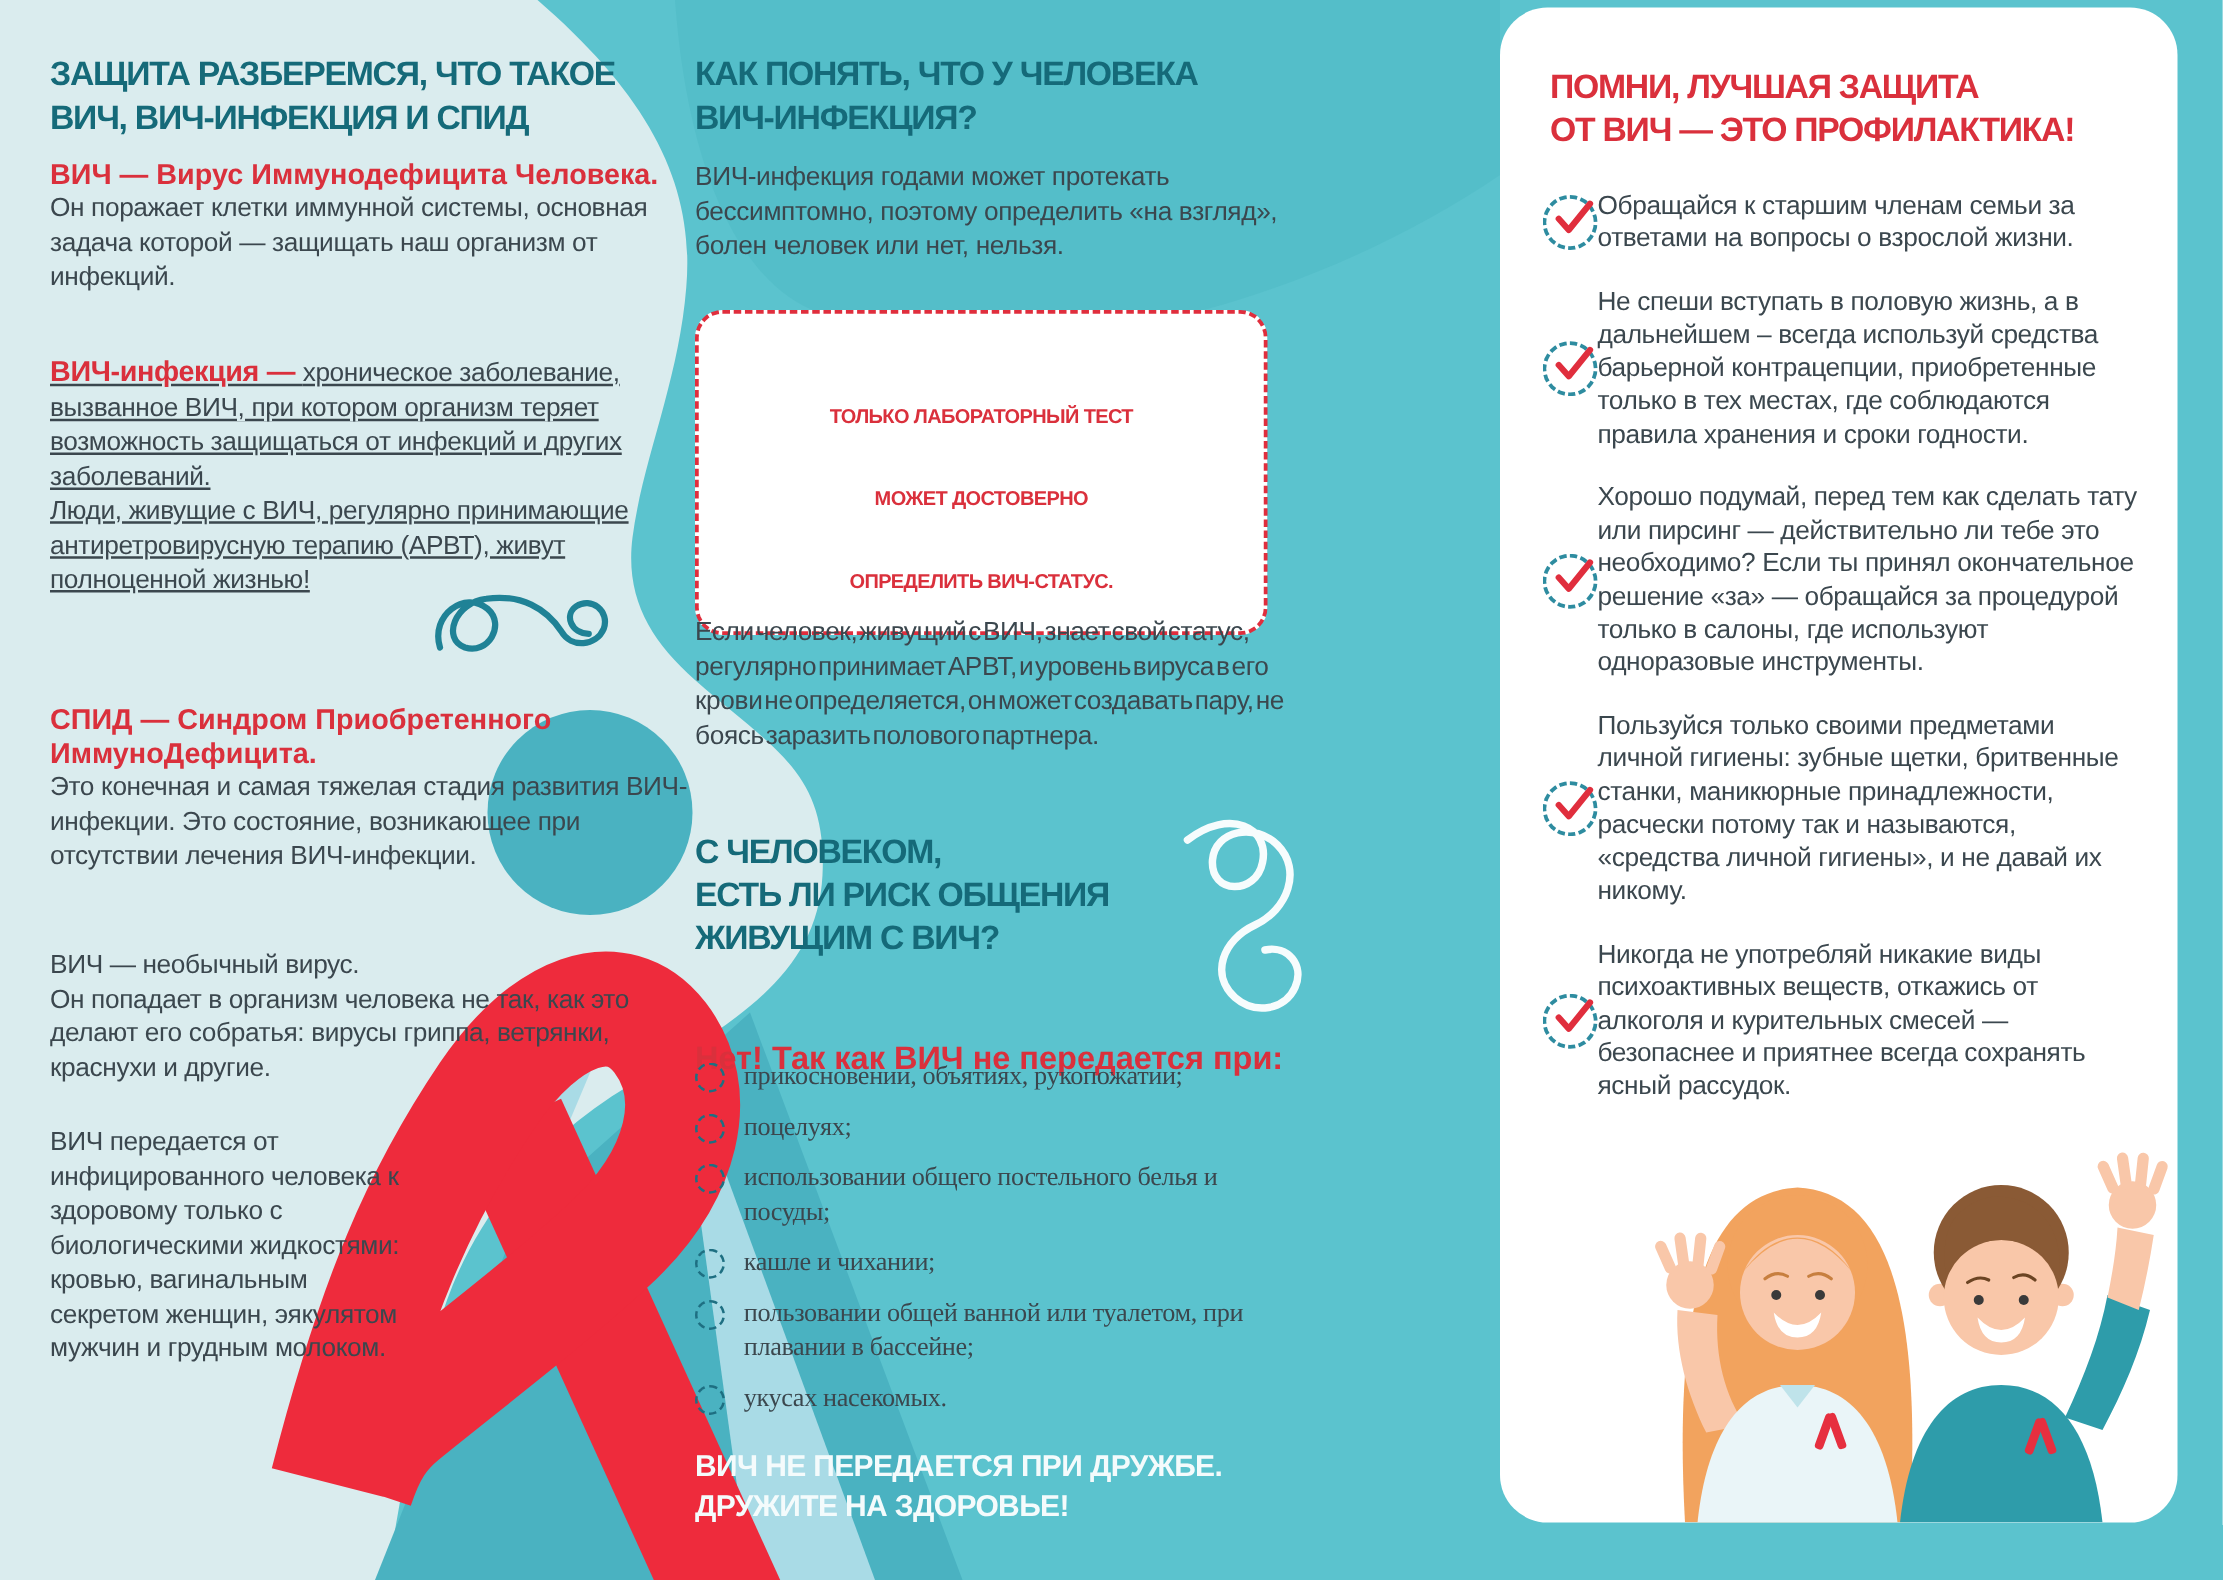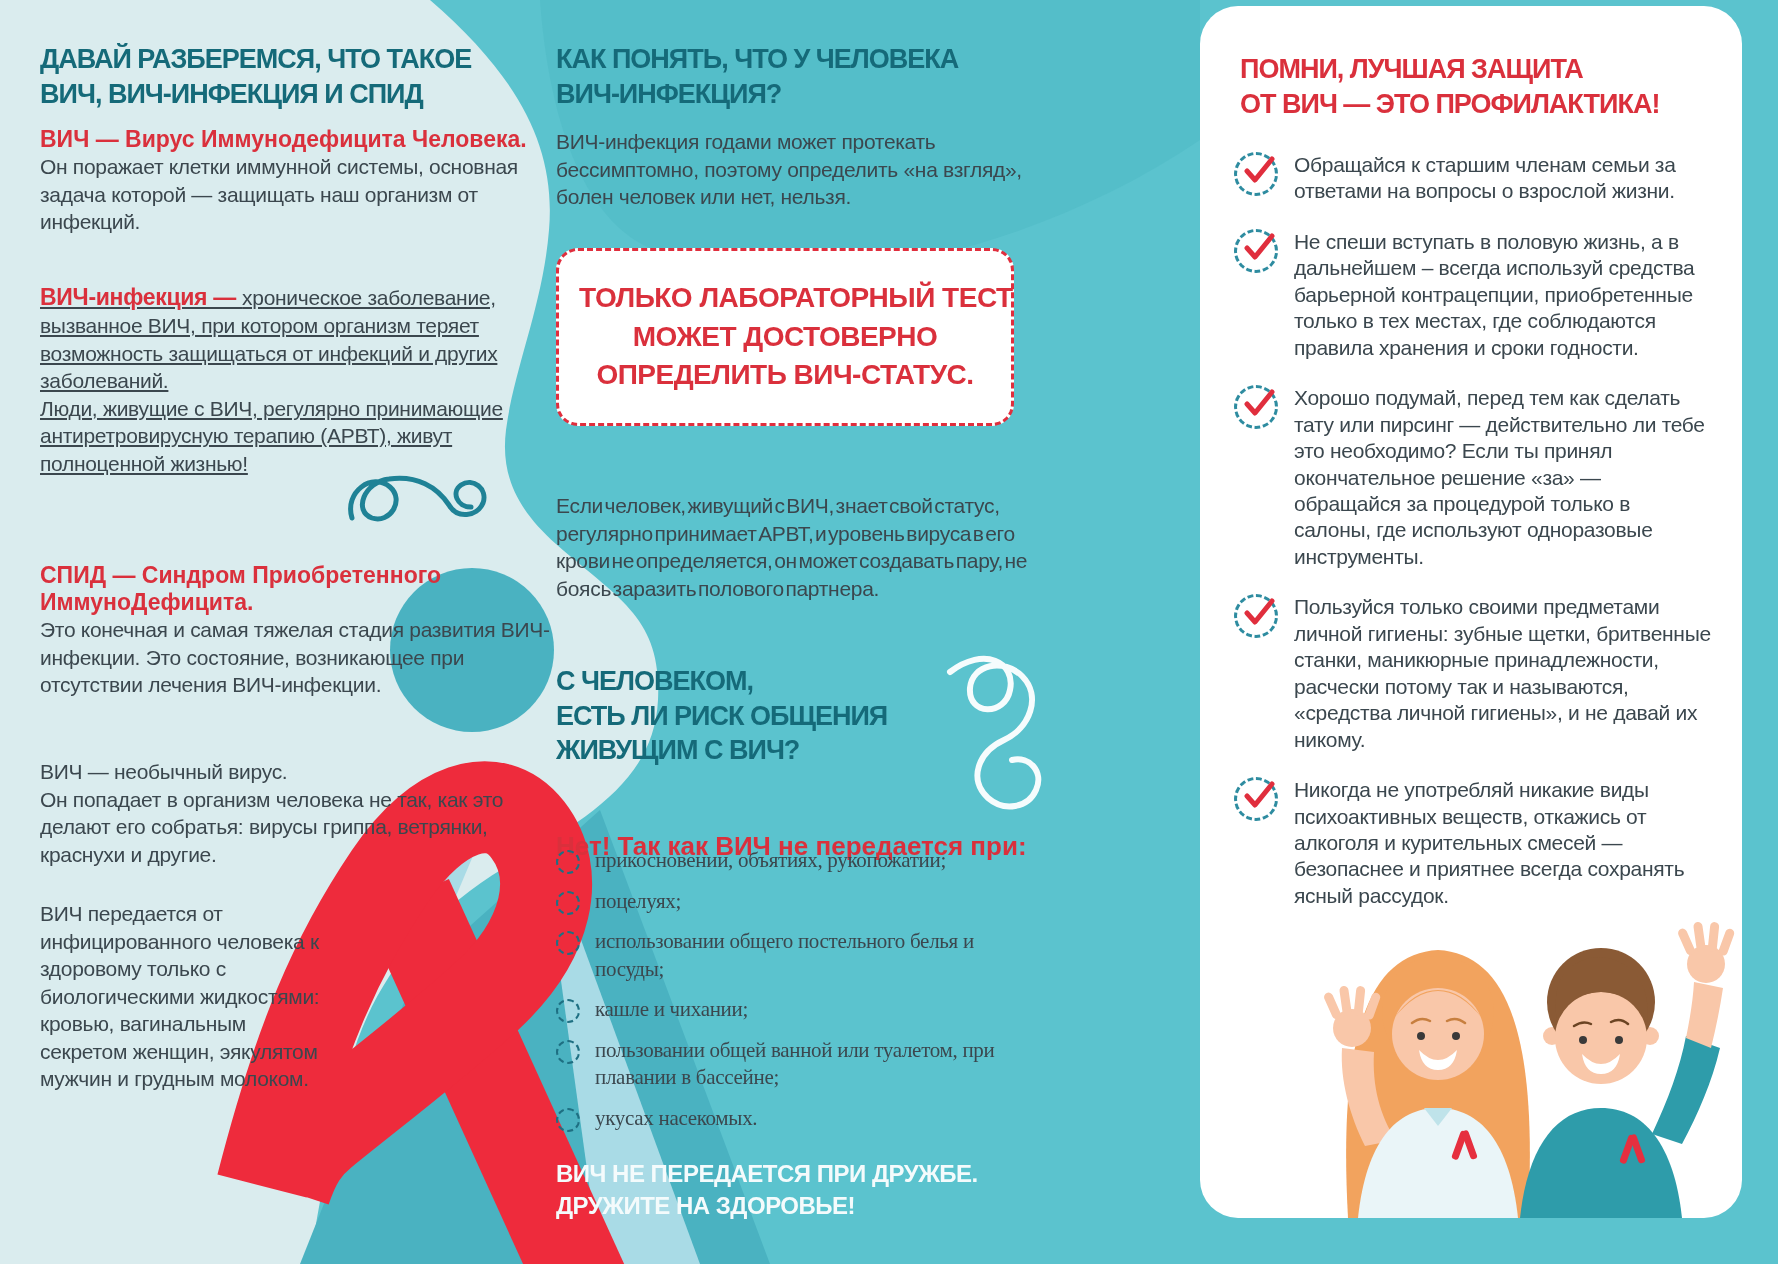--- a/index.html
+++ b/index.html
@@ -12,36 +12,36 @@
   .body-txt{color:#3B474E;font-size:21px;line-height:1.31;letter-spacing:-0.3px;}
   .red-lead{color:#DA303C;font-weight:bold;}
   .lead-line{font-size:23px;}
   
   .lc{left:40px;width:510px;}
   
   .mc{left:556px;width:505px;}
   .test-box{position:absolute;left:556px;top:248px;width:412px;z-index:2;
             background:#ffffff;border:3px dashed #E02E3D;border-radius:22px;
             padding:28px 20px;text-align:center;}
-  .test-box div{color:#DA303C;font-weight:bold;font-size:28px;line-height:1.38;
-                letter-spacing:-0.5px;white-space:nowrap;}
+  .test-box div{color:#DA303C;font-weight:bold;font-size:16px;line-height:1.38;
+                letter-spacing:-0.5px;white-space:nowrap;margin-top:44px;}
   .tight{word-spacing:-4px;}
   .no-list{list-style:none;margin:0;padding:0;}
   .no-list li{display:flex;gap:15px;margin-bottom:13px;align-items:flex-start;}
   .dash-circle{flex:none;width:20px;height:20px;margin-top:3px;
                border:2.5px dashed #1E6F82;border-radius:50%;}
   .footer-bold{color:#F4FBFC;font-weight:bold;font-size:24px;line-height:1.33;
                letter-spacing:-0.5px;white-space:nowrap;}
   
   .panel{position:absolute;left:1200px;top:6px;width:542px;height:1212px;z-index:2;
          background:#ffffff;border-radius:38px;overflow:hidden;}
   .panel-heading{position:absolute;left:40px;top:46px;color:#DA303C;font-weight:bold;
                  font-size:27px;line-height:1.3;letter-spacing:-1px;white-space:nowrap;}
   .tips{position:absolute;left:34px;top:146px;width:478px;list-style:none;margin:0;padding:0;}
-  .tips li{display:flex;gap:16px;margin-bottom:24px;align-items:flex-start;}
+  .tips li{display:flex;margin-bottom:24px;align-items:center;}
   .tick-circle{flex:none;position:relative;width:38px;height:38px;
                border:3px dashed #2E8CA0;border-radius:50%;}
   .tick-circle svg{position:absolute;left:4px;top:-1px;overflow:visible;}
   .tips .body-txt{font-size:21px;line-height:1.26;}
   .kids{position:absolute;left:0;top:0;z-index:1;}
 </style>
 </head>
 <body>
 
 <div class="page">
@@ -62,21 +62,21 @@
       <path d="M407,898 L590,1300" fill="none" stroke="#EE2B3C" stroke-width="92"></path>
       <path d="M262,1186 C300,1038 336,956 390,876 C436,808 494,786 528,830
                C562,874 548,940 487,996 C437,1042 380,1085 322,1132
                C305,1146 295,1160 285,1190" fill="none" stroke="#EE2B3C" stroke-width="92"></path>
     </g>
     <path d="M950,672 c34,-26 66,-10 60,18 c-5,26 -42,26 -40,-2 c2,-24 34,-30 52,-12
              c20,20 8,52 -18,64 c-26,12 -36,40 -16,58 c16,14 40,10 48,-8 c8,-18 -6,-34 -24,-30" fill="none" stroke="#FFFFFF" stroke-width="6" stroke-linecap="round" opacity="0.95"></path>
   </svg>
 
   <div class="col lc" style="top:42px;">
-    <div class="h-teal">ДАВАЙ РАЗБЕРЕМСЯ, ЧТО ТАКОЕ</div>
+    <div class="h-teal">ЗАЩИТА РАЗБЕРЕМСЯ, ЧТО ТАКОЕ</div>
     <div class="h-teal">ВИЧ, ВИЧ-ИНФЕКЦИЯ И СПИД</div>
   </div>
 
   <div class="col lc" style="top:126px;">
     <div class="red-lead lead-line">ВИЧ — Вирус Иммунодефицита Человека.</div>
     <div class="body-txt">Он поражает клетки иммунной системы, основная задача которой — защищать наш организм от инфекций.</div>
   </div>
 
   <div class="col lc body-txt" style="top:282px;text-decoration:underline;">
     <p style="margin:0;"><span class="red-lead lead-line">ВИЧ-инфекция — </span><span>хроническое заболевание, вызванное ВИЧ, при котором организм теряет возможность защищаться от инфекций и других заболеваний.</span></p>

